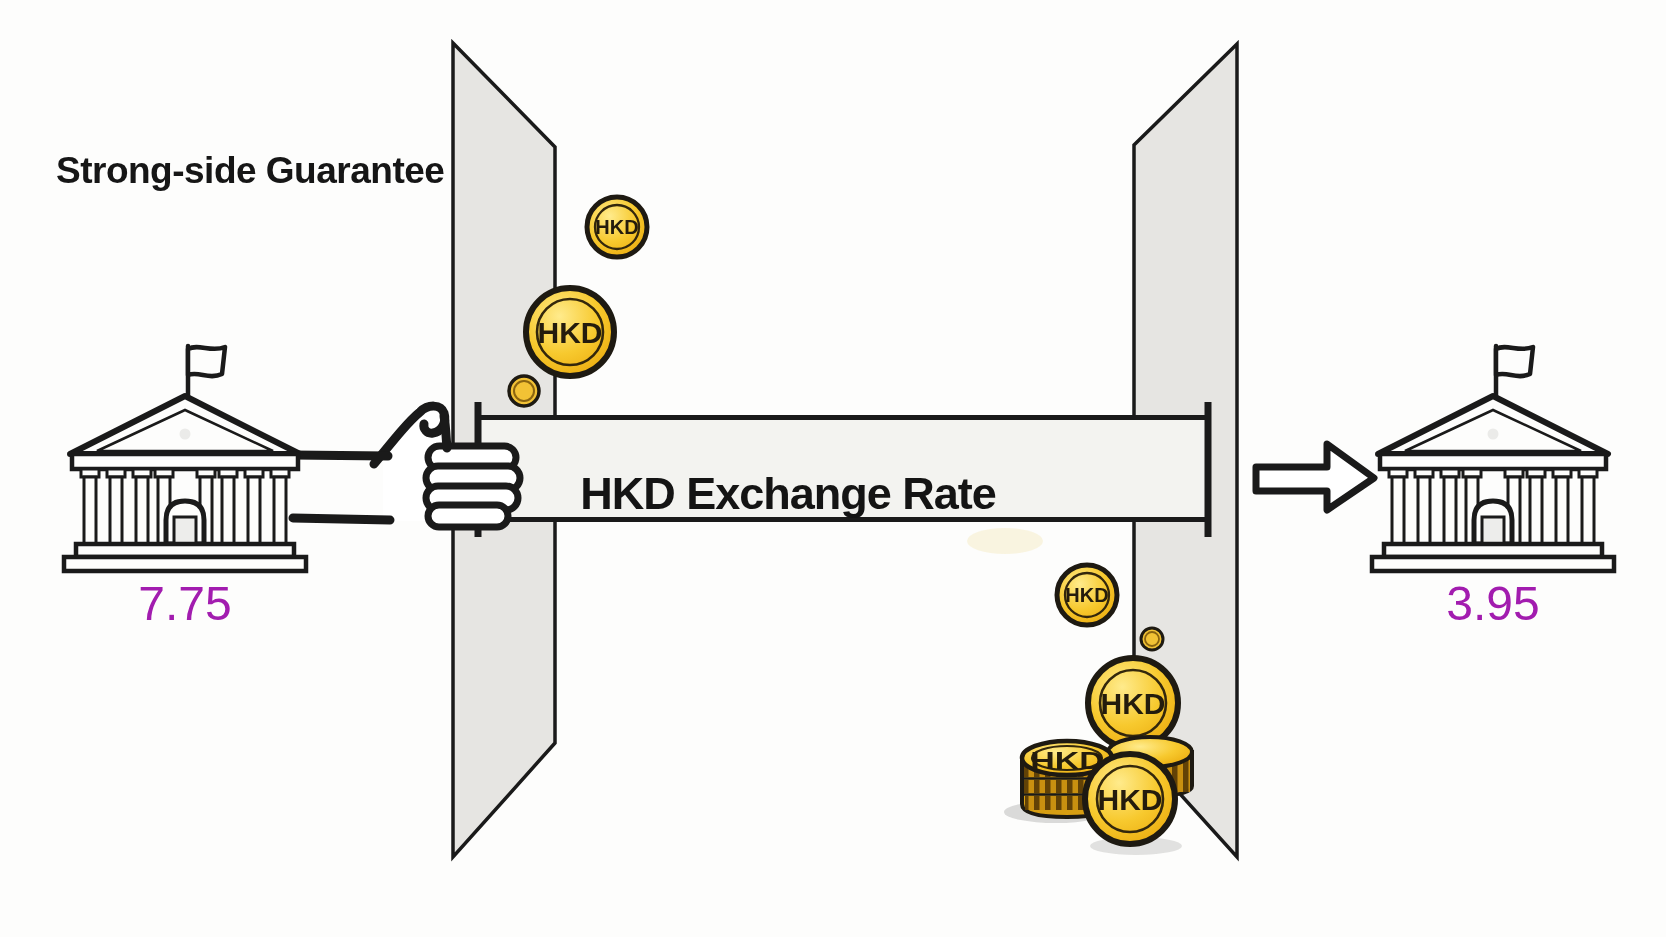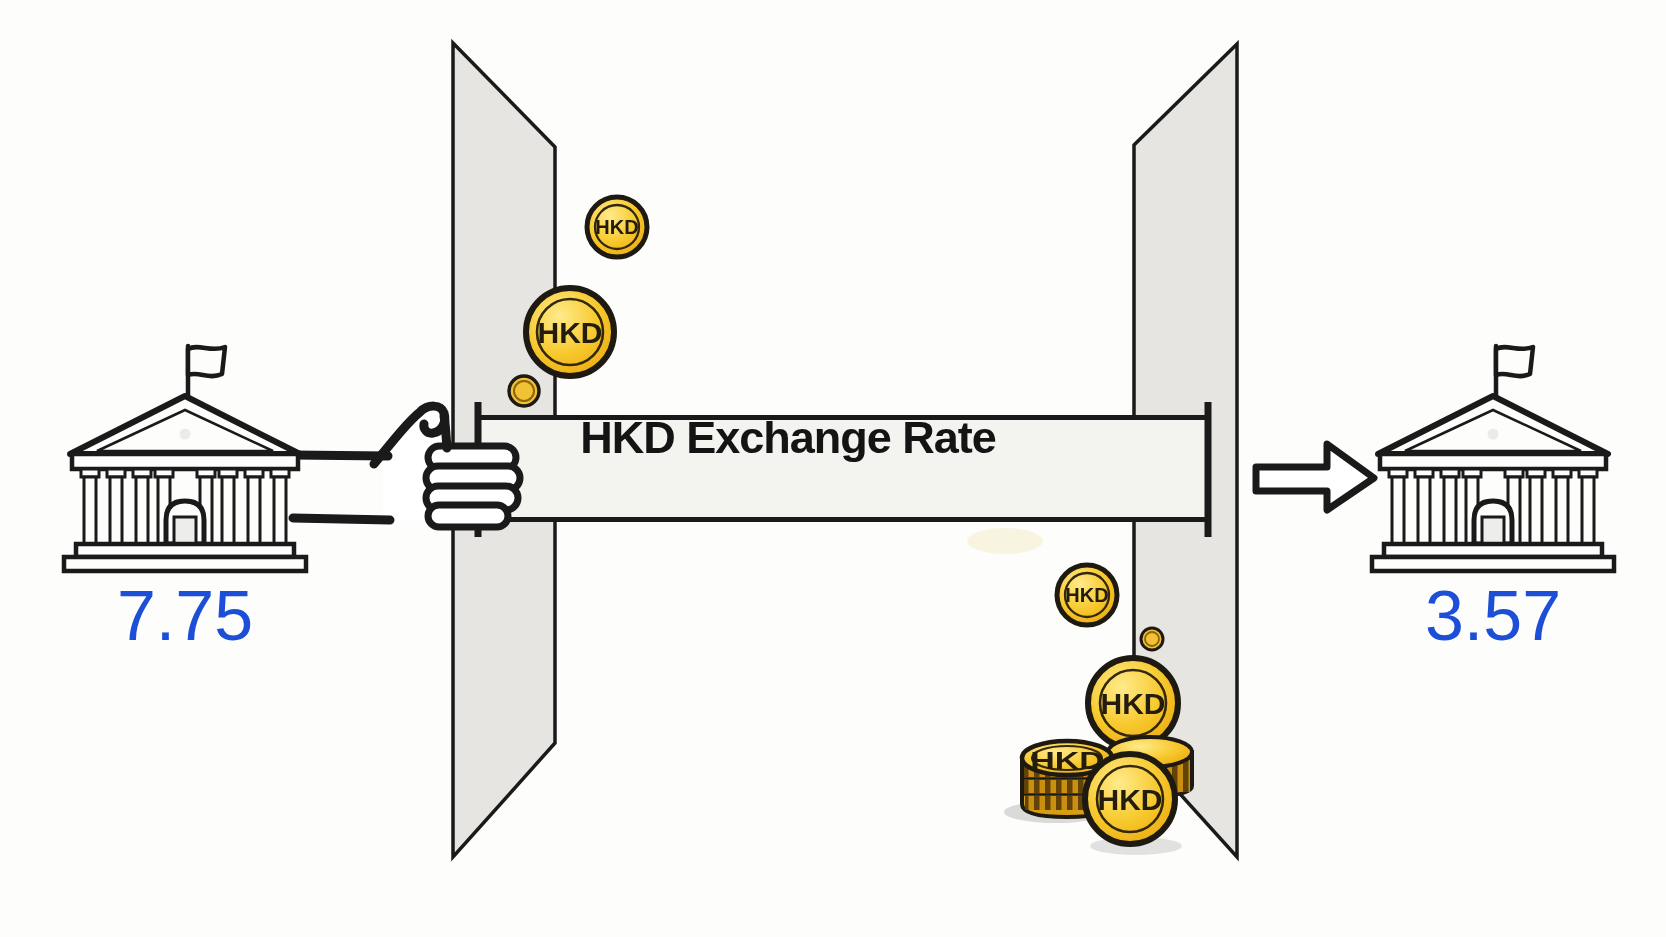--- a/index.html
+++ b/index.html
@@ -10,27 +10,27 @@
   }
   svg.scene{position:absolute;left:0;top:0;}
   .title{
     position:absolute;font-weight:700;font-size:37px;letter-spacing:-0.5px;
     color:var(--text,#161616);white-space:nowrap;
   }
   .title-left{left:56px;top:150px;}
   .title-right{left:1248px;top:150px;}
   .rate{
     position:absolute;top:576px;width:220px;text-align:center;
-    font-size:70px;font-weight:400;color:#1d4ed8;
+    font-size:48px;font-weight:400;color:#a21caf;
   }
   .rate-left{left:75px;}
   .rate-right{left:1383px;}
   .bar-label-wrap{
     position:absolute;left:478px;top:412px;width:730px;height:108px;
-    display:flex;align-items:flex-start;justify-content:center;pointer-events:none;
+    display:flex;align-items:flex-end;justify-content:center;pointer-events:none;
   }
   .bar-label{
     font-weight:700;font-size:45px;letter-spacing:-1px;color:#141414;
     position:relative;left:-55px;white-space:nowrap;
   }
   .coin-text{
     font-family:"Liberation Sans",sans-serif;font-weight:700;
     fill:#241c0d;text-anchor:middle;
   }
   .wall{fill:var(--wall-fill,#e6e5e2);stroke:var(--outline,#1a1a1a);stroke-width:3.5;}
@@ -188,20 +188,21 @@
       <path d="M293,455 L388,456" fill="none" class="ink" stroke-width="9" stroke-linecap="round"></path>
       <path d="M293,518 L390,520" fill="none" class="ink" stroke-width="9" stroke-linecap="round"></path>
     </g>
 
     <path d="M1256,467 H1327 V444 L1374,478 L1327,510 V491 H1256 Z" fill="#ffffff" class="ink" stroke-width="7" stroke-linejoin="round"></path>
 
     <use href="#bank" transform="translate(60,340)"></use>
     <use href="#bank" transform="translate(1368,340)"></use>
   </svg>
 
+  <div class="title title-left">Strong-side Guarantee</div>
 
   <div class="bar-label-wrap">
     <span class="bar-label">HKD Exchange Rate</span>
   </div>
 
   <div class="rate rate-left">7.75</div>
-  <div class="rate rate-right">3.57</div>
+  <div class="rate rate-right">3.95</div>
 </div>
 
 </body></html>

